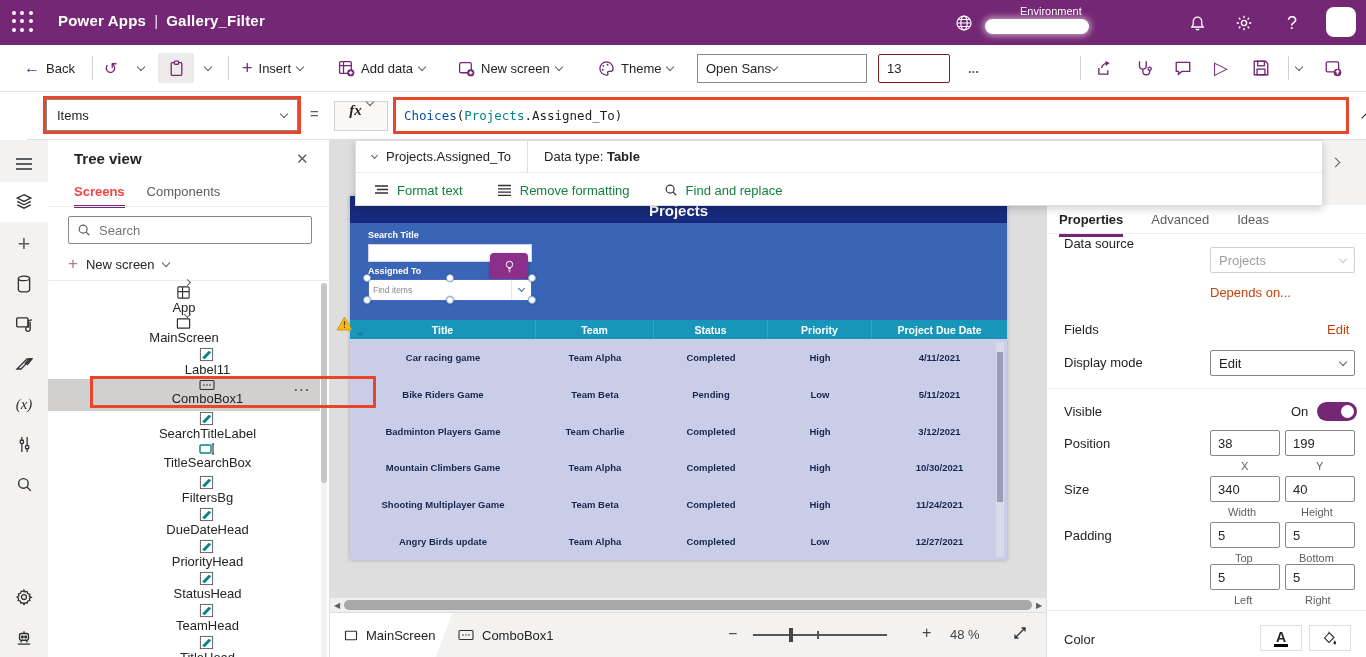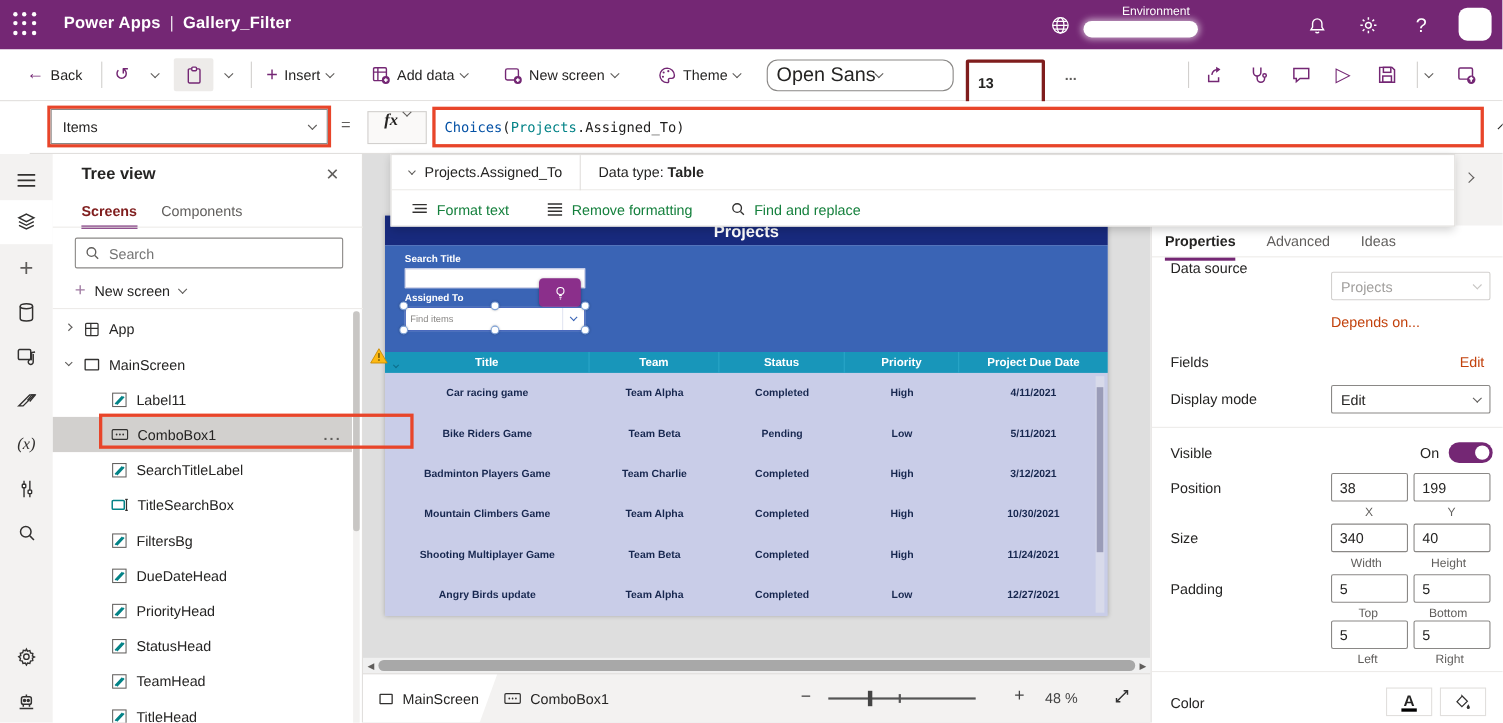--- a/index.html
+++ b/index.html
@@ -21,23 +21,23 @@
 
   
   #toolbar { position:absolute; left:0; top:45px; width:1366px; height:47px; background:#fff; border-bottom:1px solid #e1dfdd; font-size:13px; color:#252423; }
   .t-item { position:absolute; top:0; height:46px; display:flex; align-items:center; gap:6px; cursor:pointer; color:#252423; }
   .t-item .glyph { color:#742774; font-size:16px; }
   .vdiv { position:absolute; top:11px; width:1px; height:24px; background:#d2d0ce; }
   .chv { display:inline-block; width:6px; height:6px; border-right:1.4px solid #605e5c; border-bottom:1.4px solid #605e5c; transform:rotate(45deg); margin-top:-3px; }
   .chv.up { transform:rotate(-135deg); margin-top:4px; }
   .chv.right { transform:rotate(-45deg); }
   .paste-box { position:absolute; left:158px; top:8px; width:36px; height:30px; background:#edebe9; border-radius:2px; display:flex; align-items:center; justify-content:center; cursor:pointer; }
-  .combo { border:1px solid #8a8886; border-radius:10px; background:#fff; display:flex; align-items:center; padding:0 8px; font-size:18px; }
+  .combo { border:1px solid #8a8886; border-radius:0; background:#fff; display:flex; align-items:center; padding:0 8px; font-size:13px; }
   .font-combo { position:absolute; left:697px; top:9px; width:170px; height:29px; }
-  .size-box  { position:absolute; left:878px; top:9px; width:72px; height:43px; border:3px solid #7f1d1d; border-radius:2px; display:flex; align-items:center; padding-left:8px;font-weight:bold; }
+  .size-box  { position:absolute; left:878px; top:9px; width:72px; height:29px; border:1px solid #7f1d1d; border-radius:2px; display:flex; align-items:center; padding-left:8px; }
   .t-right { color:#742774; }
 
   
   #formulabar { position:absolute; left:0; top:92px; width:1366px; height:48px; background:#fff; border-bottom:1px solid #e1dfdd;margin-left:27px; }
   .redbox { border:3px solid #e8452a; }
   .prop-red { position:absolute; left:16px; top:4px; width:258px; height:38px; }
   .prop-combo { width:100%; height:100%; border:1px solid #8a8886; background:#fff; display:flex; align-items:center; justify-content:space-between; padding:0 10px; font-size:13px; cursor:pointer; }
   .eq { position:absolute; left:283px; top:13px; font-size:15px; color:#605e5c; }
   .fx-box { position:absolute; left:307px; top:9px; width:54px; height:30px; background:#faf9f8; border:1px solid #d2d0ce; display:flex; align-items:flex-start; justify-content:center; gap:5px; cursor:pointer; }
   .fx-box .fx { font-family:"Liberation Serif","DejaVu Serif",serif; font-style:italic; font-size:15px; font-weight:bold; }
@@ -52,28 +52,28 @@
   .rail-ic { position:absolute; left:0; width:48px; height:40px; display:flex; align-items:center; justify-content:center; color:#323130; cursor:pointer; font-size:17px; }
   .rail-ic.sel { background:#fff; }
 
   
   #treepanel { position:absolute; left:48px; top:140px; width:282px; height:517px; background:#fff; border-right:1px solid #e1dfdd; }
   .tree-head { position:absolute; left:0; top:0; width:282px; height:38px; }
   .tree-title { position:absolute; left:26px; top:10px; font-size:15px; font-weight:bold; color:#252423; }
   .tree-close { position:absolute; left:248px; top:10px; font-size:15px; color:#605e5c; cursor:pointer; }
   .tree-tabs { position:absolute; left:26px; top:44px; display:flex; gap:22px; font-size:13px; }
   .tree-tab { padding-bottom:6px; color:#605e5c; cursor:pointer; }
-  .tree-tab.sel { color:#7f1d1d; font-weight:bold; border-bottom:3px solid #742774; }
+  .tree-tab.sel { color:#ef4444; font-weight:bold; border-bottom:3px solid #742774; }
   .tabs-line { position:absolute; left:0; top:66px; width:282px; height:1px; background:#edebe9; }
   .tree-search { position:absolute; left:20px; top:76px; width:244px; height:28px; border:1px solid #8a8886; border-radius:2px; display:flex; align-items:center; gap:8px; padding:0 8px; color:#605e5c; font-size:13px; }
   .tree-search input { border:none; outline:none; width:170px; font-size:13px; font-family:inherit; color:#252423; }
   .newscreen { position:absolute; left:20px; top:114px; display:flex; align-items:center; gap:8px; font-size:13px; color:#252423; cursor:pointer; }
   .newscreen .plus { color:#a17ca3; font-size:17px; }
   .tree-divider { position:absolute; left:0; top:140px; width:282px; height:1px; background:#edebe9; }
-  .tnode { position:absolute; left:0; width:272px; height:32px; display:flex; align-items:center; font-size:13px; color:#252423; cursor:pointer; }
+  .tnode { position:absolute; left:0; width:272px; height:32px; display:flex; align-items:center; font-size:13px; color:#252423; cursor:pointer;flex-direction:column; }
   .tnode .twist { width:10px; margin-left:12px; color:#605e5c; display:flex; }
   .tnode .nico { margin-left:6px; margin-right:8px; display:flex; }
   .tnode.child { padding-left:47px; }
   .tnode.sel-node { background:#d2d0ce; }
   .combo-red { position:absolute; left:42px; top:236px; width:286px; height:32px; z-index:5; pointer-events:none; }
   .dots { letter-spacing:2px; color:#605e5c; font-weight:bold; }
   .tree-scroll { position:absolute; left:273px; top:143px; width:6px; height:460px; background:#f3f2f1; border-radius:3px; }
   .tree-thumb { position:absolute; left:0; top:0; width:6px; height:200px; background:#c8c6c4; border-radius:3px; }
 
   

